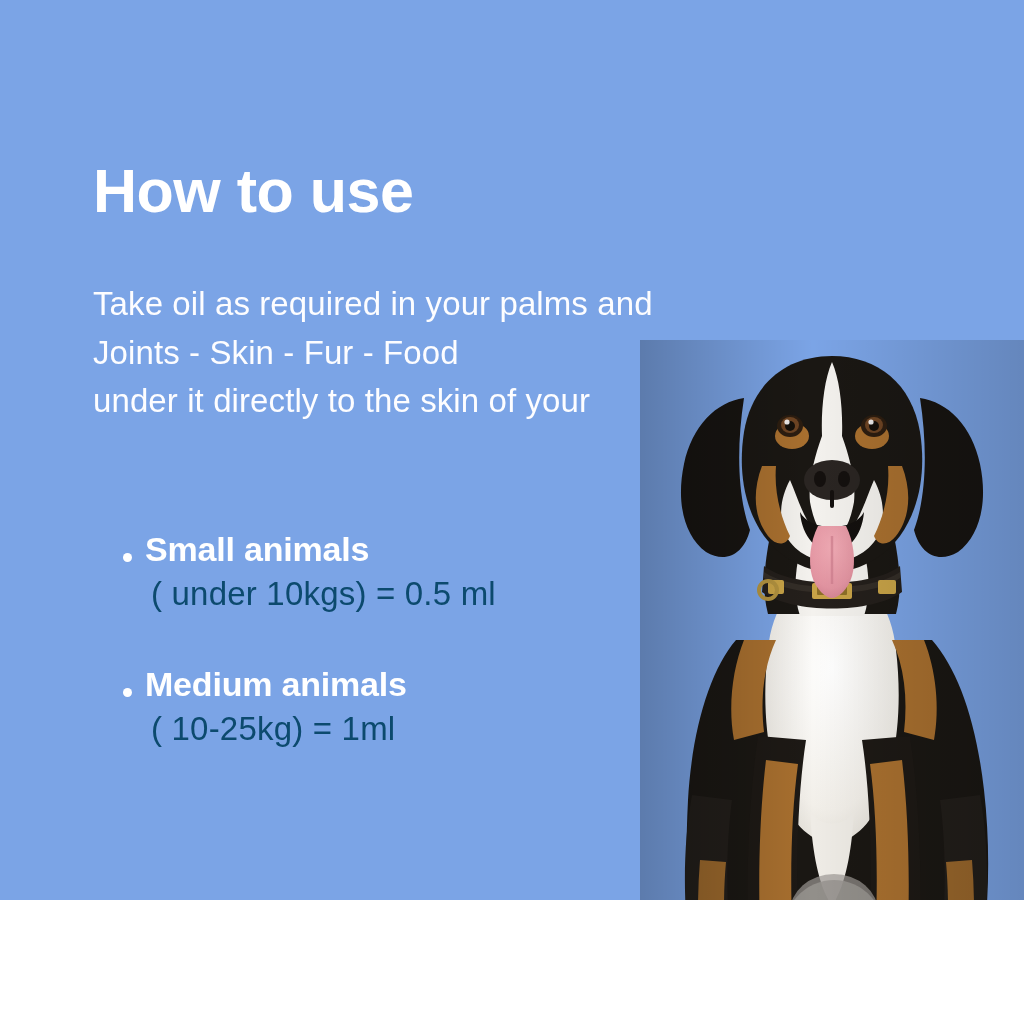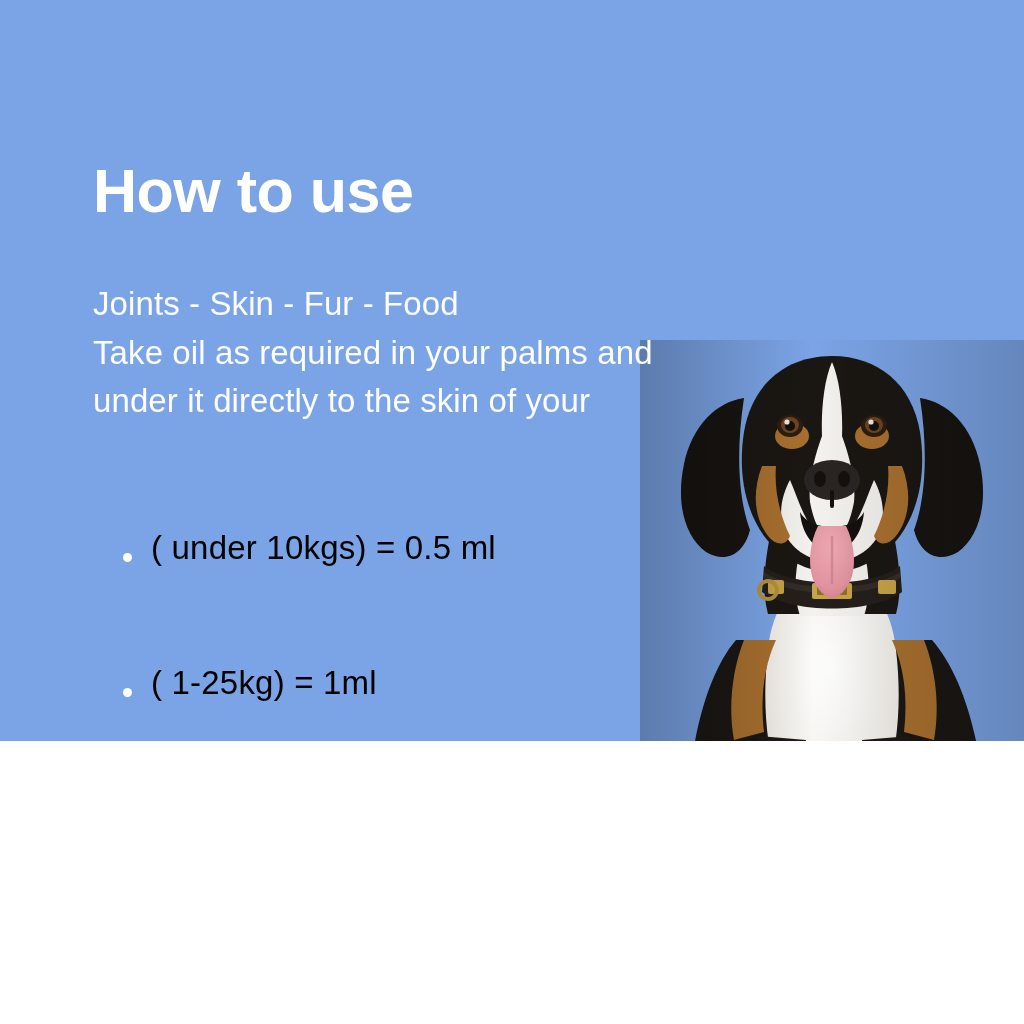--- a/index.html
+++ b/index.html
@@ -8,21 +8,21 @@
   }
   body {
     width: 1024px;
     height: 1024px;
     overflow: hidden;
     font-family: "Liberation Sans", sans-serif;
   }
   #poster {
     position: relative;
     width: 1024px;
-    height: 741px;
+    height: 900px;
     background: #7ba4e6;
     overflow: hidden;
   }
 
   
   .text-col {
     position: absolute;
     left: 93px;
     top: 0;
     width: 680px;
@@ -87,21 +87,21 @@
     color: #ffffff;
     line-height: 44px;
     letter-spacing: -0.2px;
     white-space: nowrap;
   }
   .dose-detail {
     display: block;
     margin: 0 0 0 28px;
     font-size: 33px;
     font-weight: 400;
-    color: #000000;
+    color: #0c4a6e;
     line-height: 42px;
     letter-spacing: 0.2px;
     white-space: nowrap;
   }
 
   
   .dog-photo {
     position: absolute;
     left: 640px;
     top: 340px;
@@ -114,35 +114,37 @@
 </head>
 <body>
 
 <div id="poster" style="background: rgb(123, 164, 230);">
 
   <div class="text-col">
 
     <h1 class="heading">How to use</h1>
 
     <p class="intro">
+      <span class="line">Take oil as required in your palms and</span>
       <span class="line">Joints - Skin - Fur - Food</span>
-      <span class="line">Take oil as required in your palms and</span>
       <span class="line">under it directly to the skin of your</span>
     </p>
 
     <ul class="dosage-list">
 
       <li class="dosage-item">
         <span class="bullet-dot"></span>
+        <span class="dose-title">Small animals</span>
         <span class="dose-detail">( under 10kgs) = 0.5 ml</span>
       </li>
 
       <li class="dosage-item">
         <span class="bullet-dot"></span>
-        <span class="dose-detail">( 1-25kg) = 1ml</span>
+        <span class="dose-title">Medium animals</span>
+        <span class="dose-detail">( 10-25kg) = 1ml</span>
       </li>
 
 
     </ul>
   </div>
 
   <div class="dog-photo">
     <svg viewBox="0 0 384 684" xmlns="http://www.w3.org/2000/svg">
       <defs>
         <linearGradient id="furShade" x1="0" y1="0" x2="1" y2="0">

